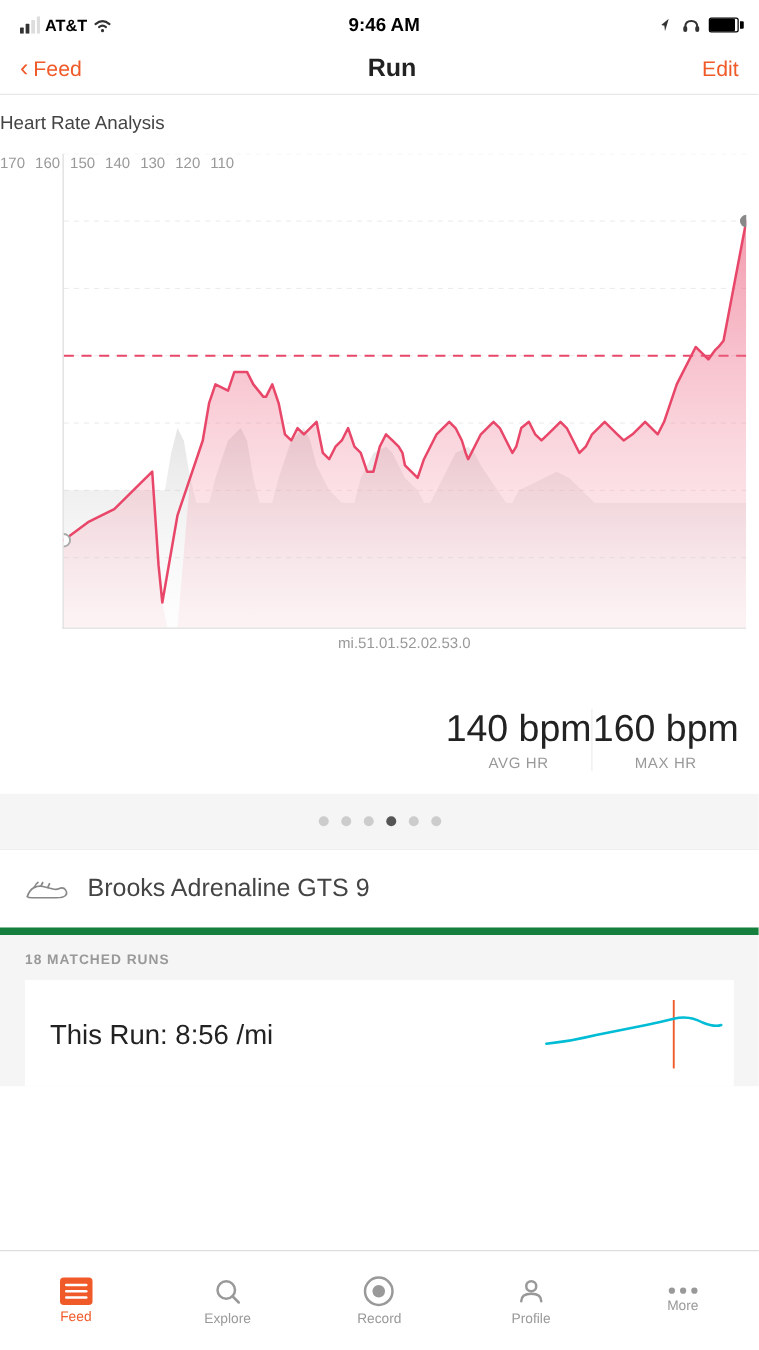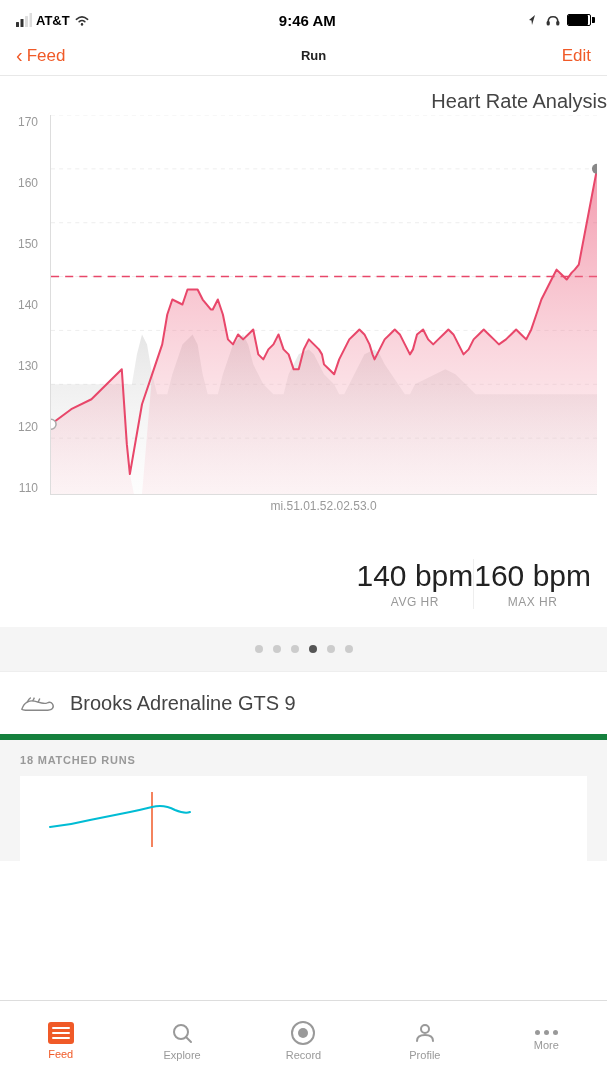--- a/index.html
+++ b/index.html
@@ -31,50 +31,50 @@
     
     .nav-bar {
       display: flex;
       justify-content: space-between;
       align-items: center;
       padding: 8px 16px;
       background: #fff;
       border-bottom: 1px solid #e8e8e8;
     }
     .nav-back { color: #f05a28; font-size: 17px; display: flex; align-items: center; gap: 4px; }
-    .nav-title { font-size: 13px; font-weight: 600; color: #222; }
+    .nav-title { font-size: 20px; font-weight: 600; color: #222; }
     .nav-edit { color: #f05a28; font-size: 17px; font-weight: 400; }
     .chevron-left { font-size: 20px; color: #f05a28; }
 
     
     .chart-section {
       padding: 14px 0 0;
       background: #fff;
     }
     .chart-title {
-      text-align: right;
-      font-size: 20px;
+      text-align: left;
+      font-size: 15px;
       color: #444;
-      margin-bottom: 2px;
+      margin-bottom: 16px;
     }
     .chart-container {
       position: relative;
       width: 100%;
       height: 420px;
       padding-left: 50px;
       padding-right: 10px;
     }
     .chart-y-labels {
       position: absolute;
       left: 0;
       top: 0;
       width: 46px;
       height: 380px;
       display: flex;
-      flex-direction: column;
+      flex-direction: row;
       justify-content: space-between;
     }
     .y-label {
       font-size: 12px;
       color: #999;
       text-align: right;
       padding-right: 8px;
     }
     .chart-area {
       position: relative;
@@ -394,20 +394,26 @@
     <path d="M8 12 Q10 8 12 7" stroke="#888" stroke-width="1.5"></path>
     <path d="M14 11 L16 7" stroke="#888" stroke-width="1.5"></path>
     <path d="M20 12.5 L22 8" stroke="#888" stroke-width="1.5"></path>
   </svg>
   <span class="shoe-name">Brooks Adrenaline GTS 9</span>
 </div>
 
 <div class="matched-section">
   <div class="matched-label">18 MATCHED RUNS</div>
   <div class="run-row">
+    <div style="padding-left:0;">
+      <span style="font-size:22px; font-weight:400; color:#222;">
+        <span>This Run:</span>
+        <span style="font-weight:500;">8:56 /mi</span>
+      </span>
+    </div>
 
     <div class="sparkline-container">
       <svg viewBox="0 0 160 55" preserveAspectRatio="none" width="160" height="55">
 
         <line x1="112" y1="0" x2="112" y2="55" stroke="#f05a28" stroke-width="1.5"></line>
 
         <path d="M10,35 Q30,33 50,28 Q70,24 90,20 Q100,18 112,15 Q124,12 135,18 Q145,22 150,20" fill="none" stroke="#00bcd4" stroke-width="2" stroke-linecap="round"></path>
       </svg>
     </div>
   </div>

